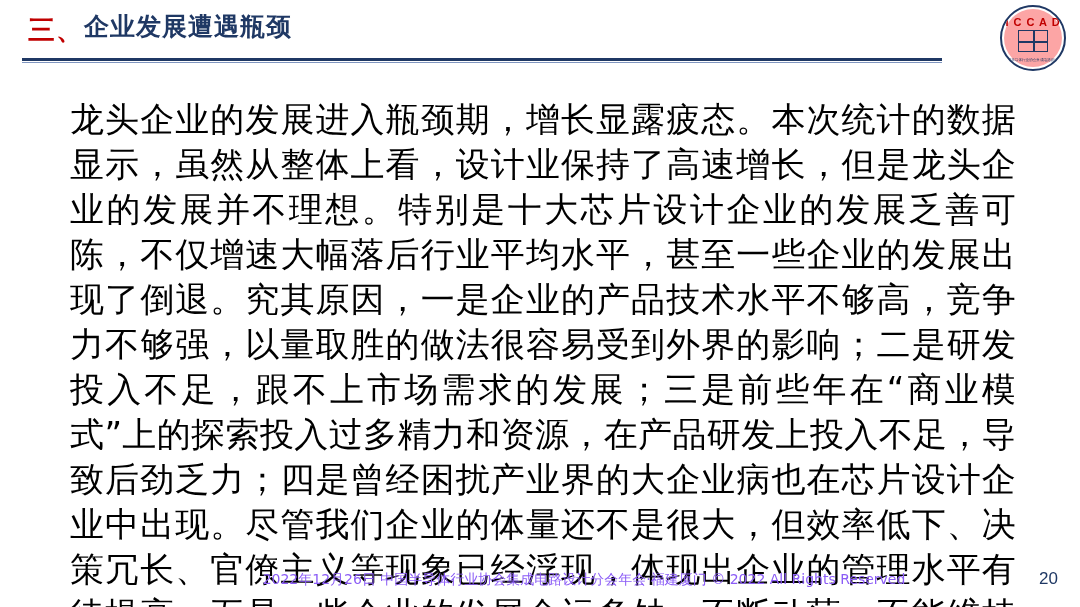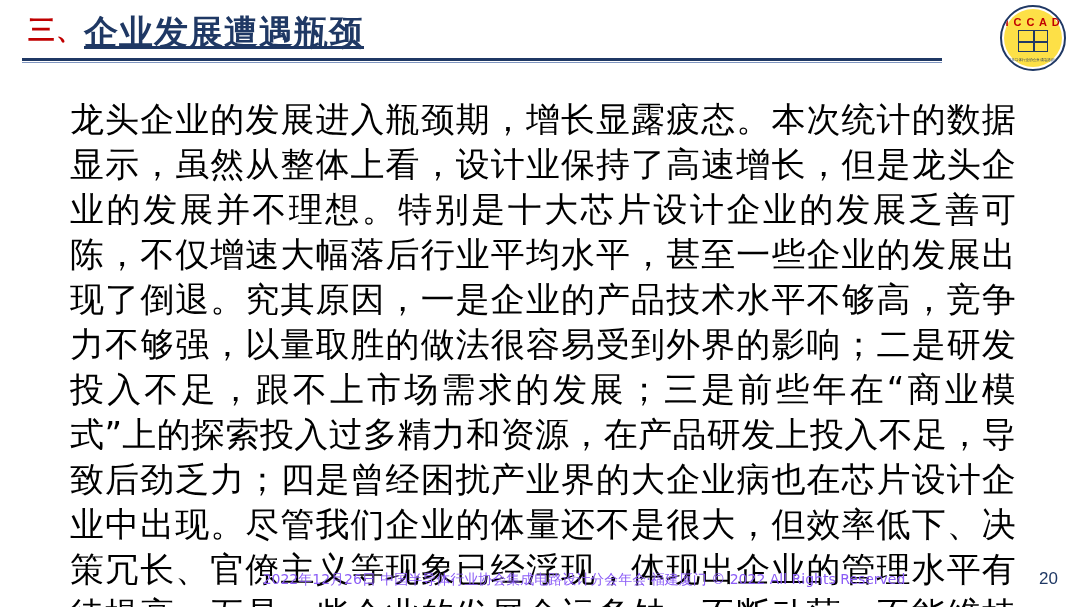--- a/index.html
+++ b/index.html
@@ -37,27 +37,26 @@
     font-weight: bold;
     color: #c00000;
     letter-spacing: 1px;
     white-space: nowrap;
     font-family: "DejaVu Sans", "Liberation Sans", sans-serif;
   }
   .title-text {
     position: absolute;
     left: 84px;
     top: 10px;
-    font-size: 34px;
+    font-size: 25px;
     font-weight: bold;
     color: #1f3864;
     letter-spacing: 1px;
     white-space: nowrap;
     font-family: "DejaVu Sans", "Liberation Sans", sans-serif;
-    text-decoration: underline;
   }
   .title-rule {
     position: absolute;
     left: 22px;
     top: 58px;
     width: 920px;
     height: 3px;
     background: #1f3864;
   }
   .title-rule-thin {
@@ -83,21 +82,21 @@
     overflow: hidden;
   }
   .logo-inner {
     position: absolute;
     left: 50%;
     top: 50%;
     transform: translate(-50%, -50%);
     width: 58px;
     height: 58px;
     border-radius: 50%;
-    background: #fde047;
+    background: #fca5a5;
   }
   .logo-letters {
     position: absolute;
     left: 0;
     top: 7px;
     width: 100%;
     text-align: center;
     font-size: 11px;
     font-weight: bold;
     color: #c00000;

